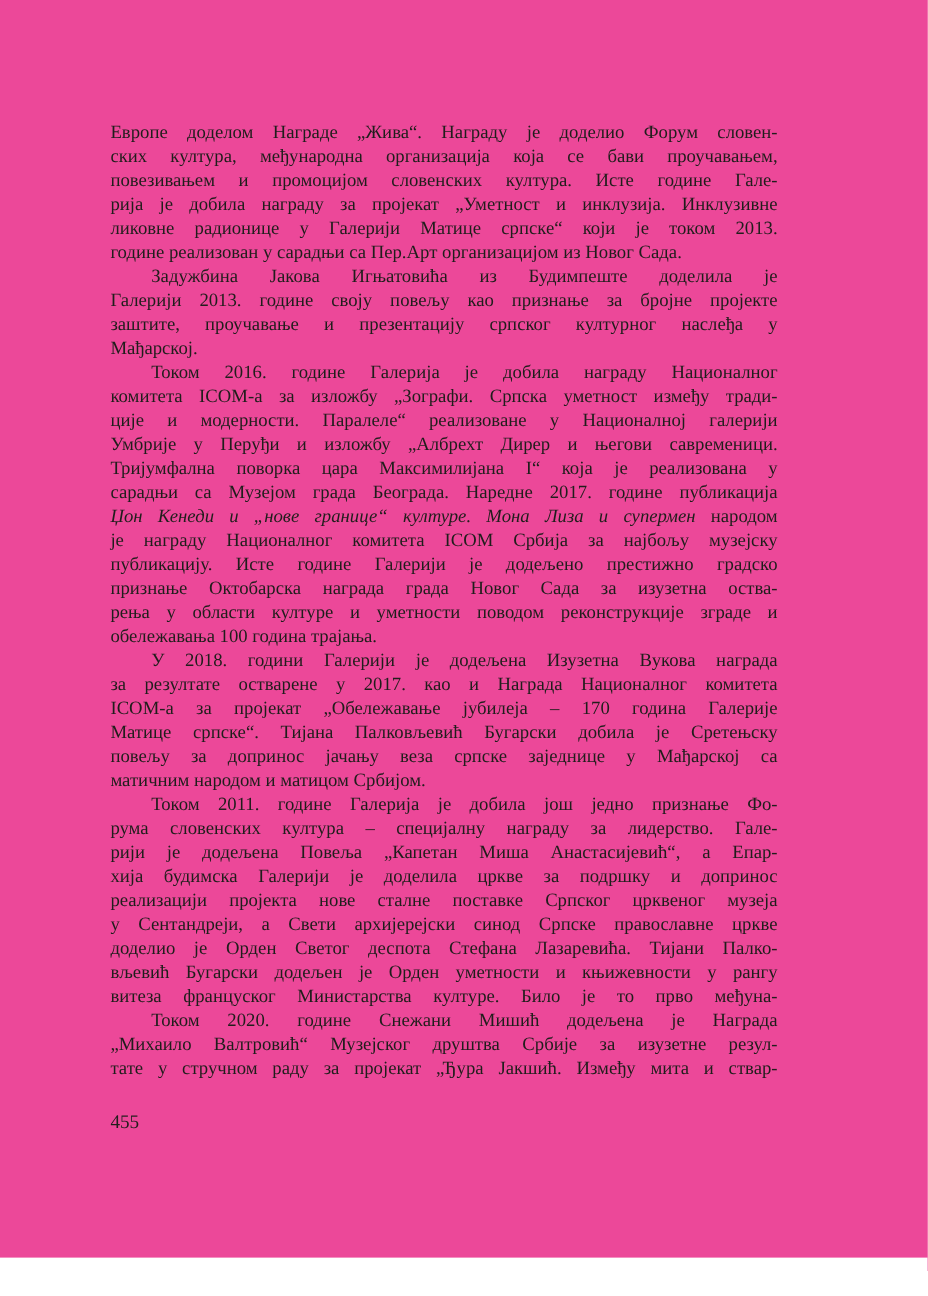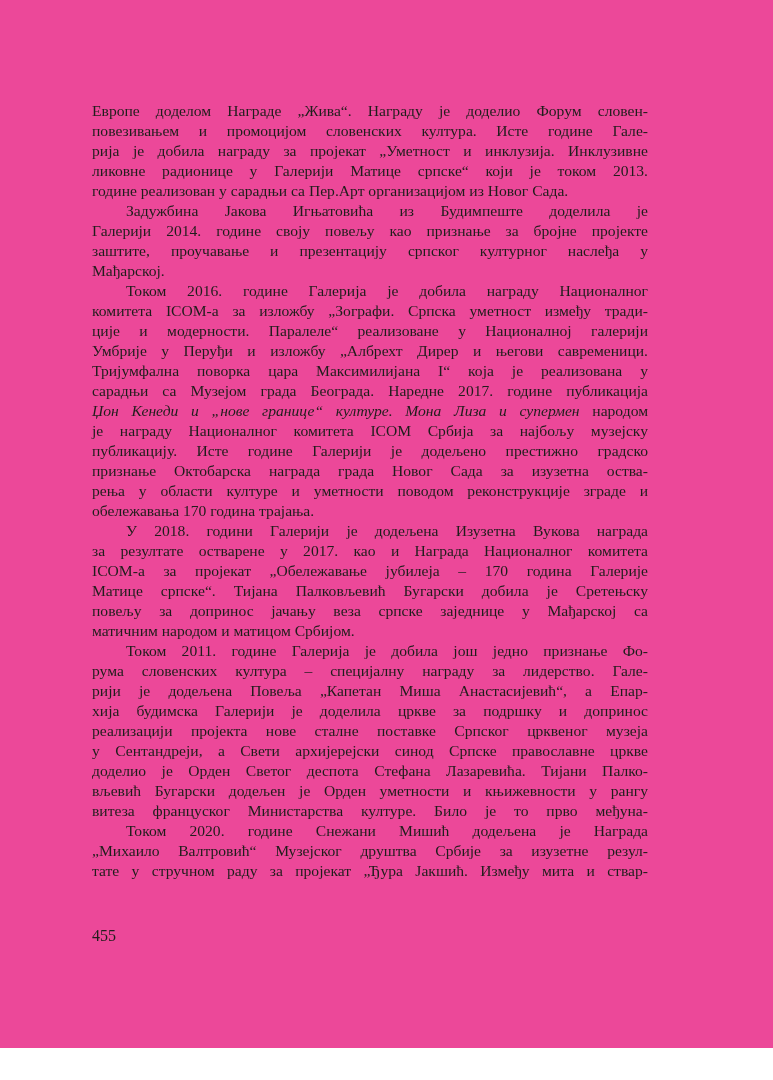--- a/index.html
+++ b/index.html
@@ -35,44 +35,45 @@
     line-height:20px;
   }
 </style>
 </head>
 <body>
 
 <div class="page">
   <div class="text-block">
       <div class="paragraph">
         <div class="line"><span class="run">Европе доделом Награде „Жива“. Награду је доделио Форум словен-</span></div>
+        <div class="line"><span class="run">ских култура, међународна организација која се бави проучавањем,</span></div>
         <div class="line"><span class="run">повезивањем и промоцијом словенских култура. Исте године Гале-</span></div>
         <div class="line"><span class="run">рија је добила награду за пројекат „Уметност и инклузија. Инклузивне</span></div>
         <div class="line"><span class="run">ликовне радионице у Галерији Матице српске“ који је током 2013.</span></div>
         <div class="line last"><span class="run">године реализован у сарадњи са Пер.Арт организацијом из Новог Сада.</span></div>
       </div>
       <div class="paragraph">
         <div class="line indent"><span class="run">Задужбина Јакова Игњатовића из Будимпеште доделила је</span></div>
-        <div class="line"><span class="run">Галерији 2014. године своју повељу као признање за бројне пројекте</span></div>
+        <div class="line"><span class="run">Галерији 2013. године своју повељу као признање за бројне пројекте</span></div>
         <div class="line"><span class="run">заштите, проучавање и презентацију српског културног наслеђа у</span></div>
         <div class="line last"><span class="run">Мађарској.</span></div>
       </div>
       <div class="paragraph">
         <div class="line indent"><span class="run">Током 2016. године Галерија је добила награду Националног</span></div>
         <div class="line"><span class="run">комитета ICOM-а за изложбу „Зографи. Српска уметност између тради-</span></div>
         <div class="line"><span class="run">ције и модерности. Паралеле“ реализоване у Националној галерији</span></div>
         <div class="line"><span class="run">Умбрије у Перуђи и изложбу „Албрехт Дирер и његови савременици.</span></div>
         <div class="line"><span class="run">Тријумфална поворка цара Максимилијана I“ која је реализована у</span></div>
         <div class="line"><span class="run">сарадњи са Музејом града Београда. Наредне 2017. године публикација</span></div>
         <div class="line"><span class="run italic">Џон Кенеди и „нове границе“ културе. Мона Лиза и супермен</span><span class="run"> народом</span></div>
         <div class="line"><span class="run">је награду Националног комитета ICOM Србија за најбољу музејску</span></div>
         <div class="line"><span class="run">публикацију. Исте године Галерији је додељено престижно градско</span></div>
         <div class="line"><span class="run">признање Октобарска награда града Новог Сада за изузетна оства-</span></div>
         <div class="line"><span class="run">рења у области културе и уметности поводом реконструкције зграде и</span></div>
-        <div class="line last"><span class="run">обележавања 170 година трајања.</span></div>
+        <div class="line last"><span class="run">обележавања 100 година трајања.</span></div>
       </div>
       <div class="paragraph">
         <div class="line indent"><span class="run">У 2018. години Галерији је додељена Изузетна Вукова награда</span></div>
         <div class="line"><span class="run">за резултате остварене у 2017. као и Награда Националног комитета</span></div>
         <div class="line"><span class="run">ICOM-а за пројекат „Обележавање јубилеја – 170 година Галерије</span></div>
         <div class="line"><span class="run">Матице српске“. Тијана Палковљевић Бугарски добила је Сретењску</span></div>
         <div class="line"><span class="run">повељу за допринос јачању веза српске заједнице у Мађарској са</span></div>
         <div class="line last"><span class="run">матичним народом и матицом Србијом.</span></div>
       </div>
       <div class="paragraph">

